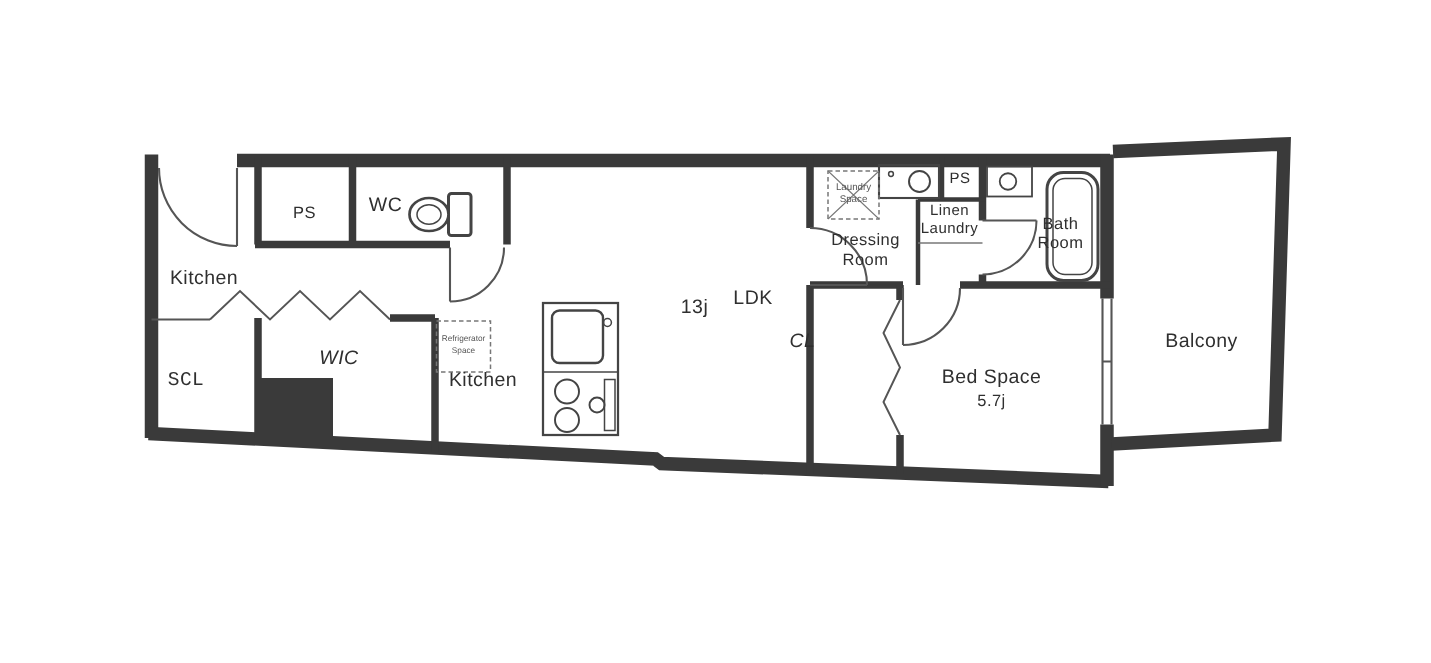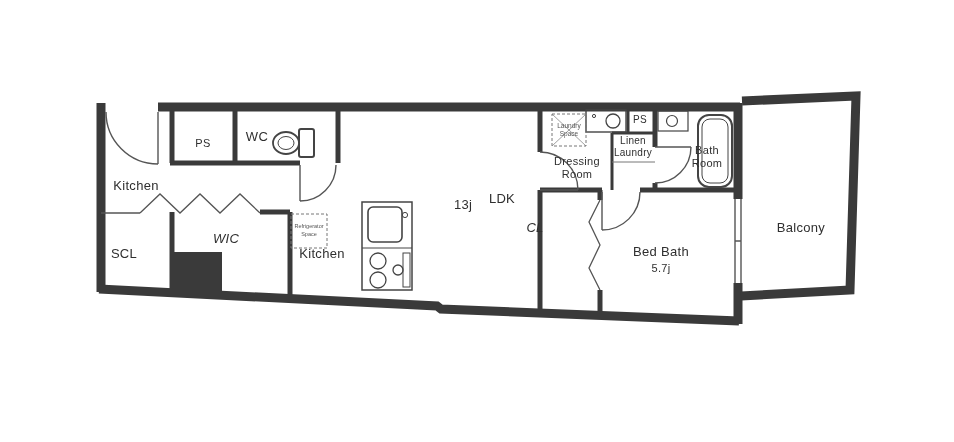--- a/index.html
+++ b/index.html
@@ -126,34 +126,34 @@
     </g>
 
     <g stroke="#777777" stroke-width="1" fill="none">
       <path d="M612,162 H655"></path>
     </g>
   </svg>
 
   <div class="lbl s12" style="left:136px; top:185px;">Kitchen</div>
   <div class="lbl s11" style="left:203px; top:143px;">PS</div>
   <div class="lbl s12" style="left:257px; top:136px;">WC</div>
-  <div class="lbl s12" style="left:124px; top:253px;">SCL</div>
+  <div class="lbl s12" style="left:124px; top:253px;font-family:Liberation Mono, monospace;">SCL</div>
   <div class="lbl s13" style="left:226px; top:238px;font-style:italic;">WIC</div>
   <div class="lbl s13" style="left:322px; top:253px;">Kitchen</div>
   <div class="lbl s13" style="left:462px; top:198px;margin-left:40px;">LDK</div>
   <div class="lbl s12" style="left:463px; top:204px;">13j</div>
   <div class="lbl s11" style="left:577px; top:161px;text-align:right;">Dressing</div>
   <div class="lbl s11" style="left:577px; top:174px;">Room</div>
   <div class="lbl s6" style="left:569px; top:126px;">Laundry</div>
   <div class="lbl s6" style="left:569px; top:134px;">Space</div>
   <div class="lbl s10" style="left:640px; top:120px;">PS</div>
   <div class="lbl s10" style="left:633px; top:141px;">Linen</div>
   <div class="lbl s10" style="left:633px; top:153px;">Laundry</div>
   <div class="lbl s11" style="left:707px; top:150px;">Bath</div>
   <div class="lbl s11" style="left:707px; top:163px;">Room</div>
   <div class="lbl s12" style="left:535px; top:227px;font-style:italic;">CL</div>
-  <div class="lbl s12" style="left:661px; top:251px;">Bed Bath</div>
+  <div class="lbl s12" style="left:661px; top:251px;">Bed Space</div>
   <div class="lbl s11" style="left:661px; top:268px;">5.7j</div>
   <div class="lbl s13" style="left:801px; top:200px;margin-top:27px;">Balcony</div>
   <div class="lbl s5" style="left:309px; top:227px;">Refrigerator</div>
   <div class="lbl s5" style="left:309px; top:235px;">Space</div>
 
 </div>
 
 </body></html>

